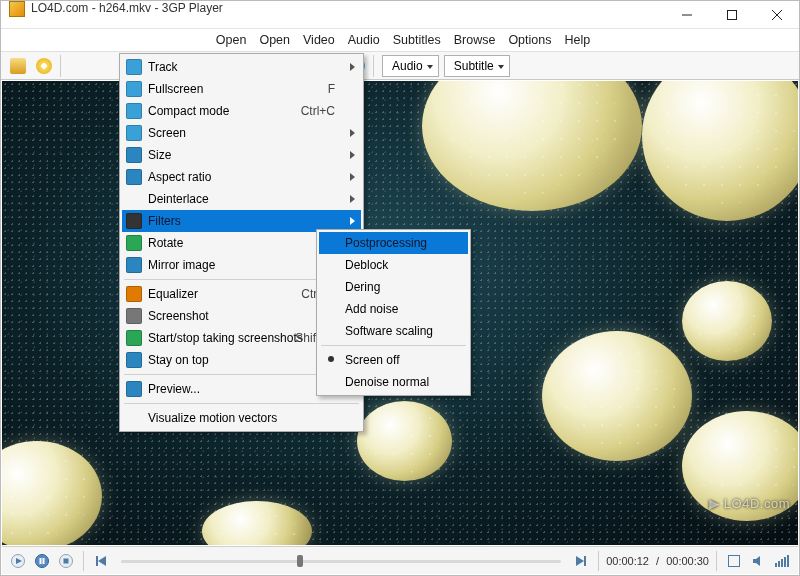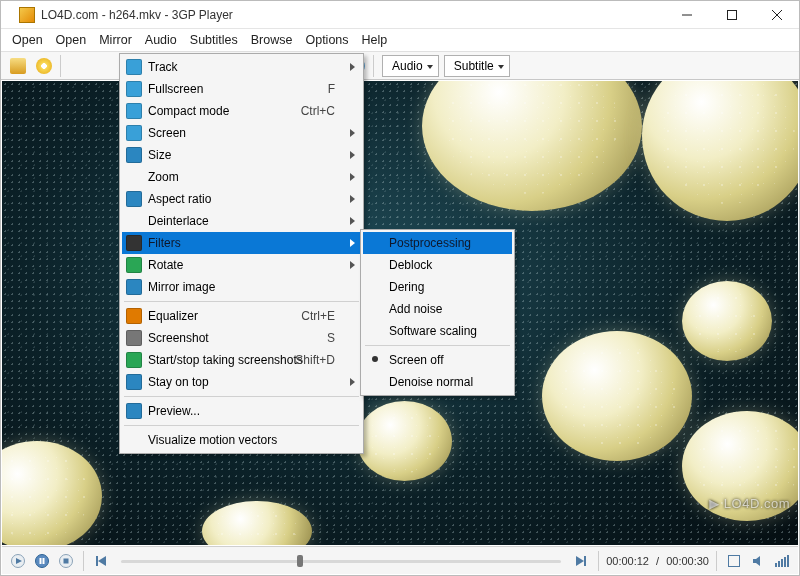--- a/index.html
+++ b/index.html
@@ -8,32 +8,32 @@
     width: 800px; height: 576px;
     font-family: "Segoe UI", Tahoma, sans-serif;
     font-size: 12px;
     background: #fff;
     position: relative;
     overflow: hidden;
     border: 1px solid #bbb;
   }
   
   .titlebar {
-    height: 28px; display: flex; align-items: center;
-    padding-left: 18px; border-bottom: 1px solid #e5e5e5;
+    height: 28px; display: flex; 
+    padding-left: 8px; border-bottom: 1px solid #e5e5e5;
     background: #fff;
   }
   .titlebar .app-icon { width:16px; height:16px; margin-right:6px;
     background: linear-gradient(135deg,#f4c84a,#e48b06); border:1px solid #aa7500;}
   .titlebar .title { color:#333; font-size: 12px; }
   .winbtns { margin-left:auto; display:flex; height:100%; }
   .winbtn { width:45px; display:flex; align-items:center; justify-content:center; font-size:12px; color:#333; }
   .winbtn svg { width:10px; height:10px; }
   
-  .menubar { height:23px; display:flex; align-items:center; padding-left:6px; gap:3px; border-bottom:1px solid #e0e0e0; background:#fff;}
+  .menubar { height:23px; display:flex; align-items:center; padding-left:6px; gap:3px; border-bottom:1px solid #e0e0e0; background:#fff;justify-content:center;}
   .menubar .mitem { padding: 2px 5px; color:#222; font-size:12.5px;}
   
   .toolbar { height:28px; display:flex; align-items:center; padding-left:4px; gap:0; background:#f7f7f7; border-bottom:1px solid #c8c8c8;}
   .tbtn { width:26px; height:24px; display:flex; align-items:center; justify-content:center;}
   .tbtn .ic { width:16px; height:16px; border-radius:50%; }
   .tsep { width:1px; height:22px; background:#ccc; margin:0 3px;}
   .chip { font-size:12px; height:22px; border:1px solid #b0b0b0; padding:1px 15px 1px 9px; display:flex; align-items:center; margin-left:5px; background:#fff; position:relative;}
   .chip::after { content:""; position:absolute; right:5px; top:9px; border-left:3px solid transparent; border-right:3px solid transparent; border-top:4px solid #333;}
   
   .video {
@@ -103,21 +103,21 @@
           <line x1="0" y1="0" x2="10" y2="10" stroke="#222"></line>
           <line x1="10" y1="0" x2="0" y2="10" stroke="#222"></line>
         </svg>
       </div>
   </div>
 </div>
 
 <div class="menubar">
   <div class="mitem">Open</div>
   <div class="mitem">Open</div>
-  <div class="mitem">Mirror</div>
+  <div class="mitem">Video</div>
   <div class="mitem">Audio</div>
   <div class="mitem">Subtitles</div>
   <div class="mitem">Browse</div>
   <div class="mitem">Options</div>
   <div class="mitem">Help</div>
 </div>
 
 <div class="toolbar">
   <div class="tbtn">
       <div class="ic" style="background:linear-gradient(#f7dd83,#d89c20);border-radius:2px;"></div>
@@ -173,25 +173,20 @@
       <div class="micon" style="background: rgb(57, 160, 216); border-radius: 2px; box-shadow: rgba(0, 0, 0, 0.2) 0px 0px 0px 1px inset;"></div>
       <span>Screen</span>
       <div class="arr"></div>
     </div>
     <div class="row">
       <div class="micon" style="background: rgb(43, 134, 192); border-radius: 2px; box-shadow: rgba(0, 0, 0, 0.2) 0px 0px 0px 1px inset;"></div>
       <span>Size</span>
       <div class="arr"></div>
     </div>
     <div class="row">
-      <div class="micon"></div>
-      <span>Zoom</span>
-      <div class="arr"></div>
-    </div>
-    <div class="row">
       <div class="micon" style="background: rgb(43, 134, 192); border-radius: 2px; box-shadow: rgba(0, 0, 0, 0.2) 0px 0px 0px 1px inset;"></div>
       <span>Aspect ratio</span>
       <div class="arr"></div>
     </div>
     <div class="row">
       <div class="micon"></div>
       <span>Deinterlace</span>
       <div class="arr"></div>
     </div>
     <div class="row sel">
@@ -234,21 +229,21 @@
       <div class="micon" style="background: rgb(43, 134, 192); border-radius: 2px; box-shadow: rgba(0, 0, 0, 0.2) 0px 0px 0px 1px inset;"></div>
       <span>Preview...</span>
     </div>
     <hr>
     <div class="row">
       <div class="micon"></div>
       <span>Visualize motion vectors</span>
     </div>
   </div>
 
-<div class="menu" id="menu-filters" style="left:315px; top:228px; width:155px;margin-left:44px;">
+<div class="menu" id="menu-filters" style="left:315px; top:228px; width:155px;">
     <div class="row sel">
       <span>Postprocessing</span>
     </div>
     <div class="row">
       <span>Deblock</span>
     </div>
     <div class="row">
       <span>Dering</span>
     </div>
     <div class="row">

